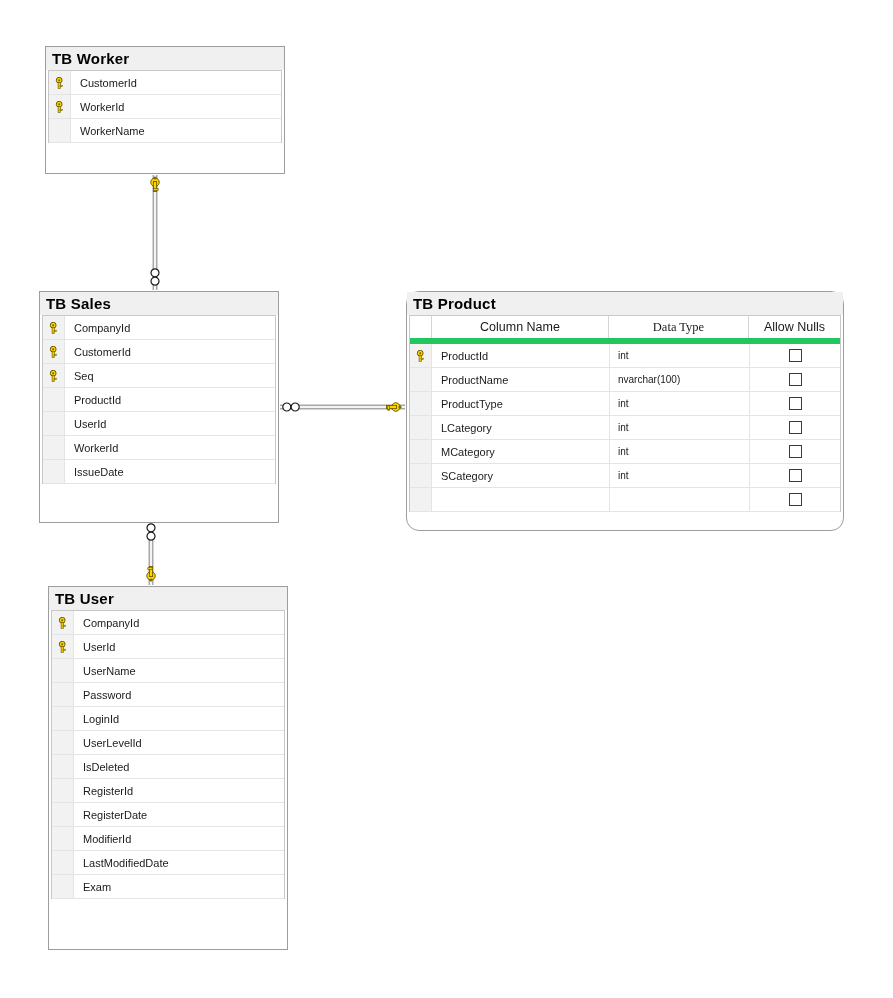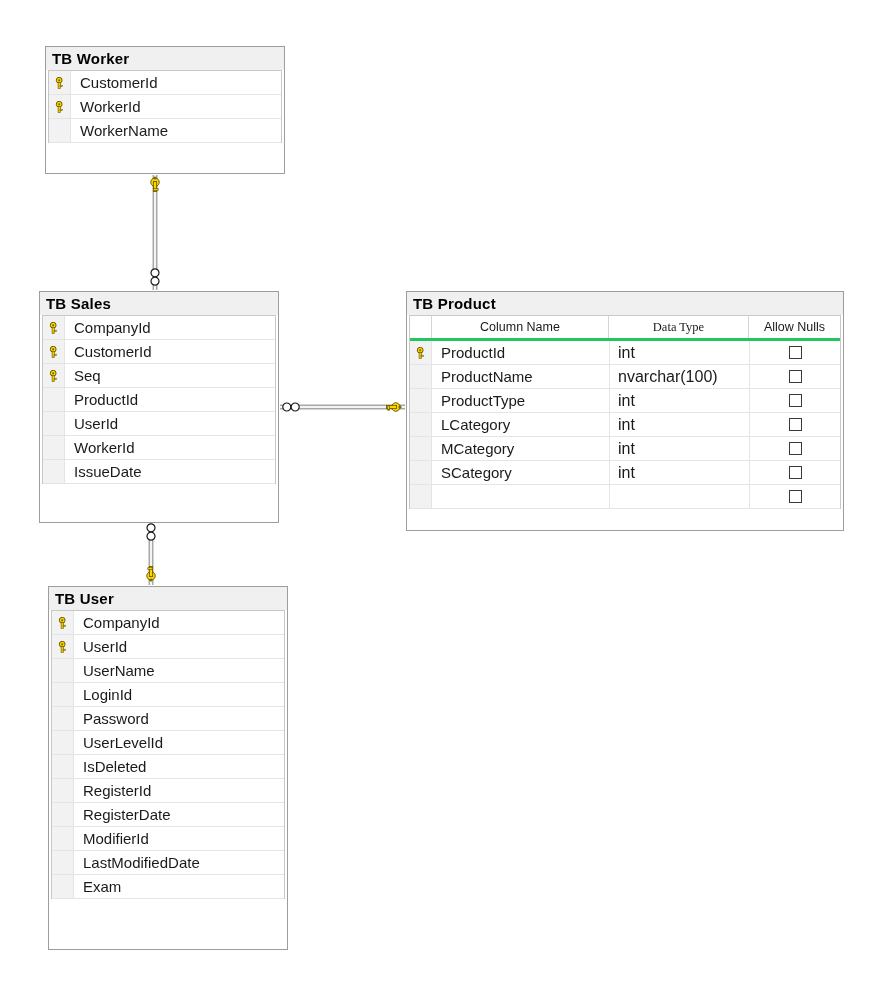--- a/index.html
+++ b/index.html
@@ -45,21 +45,21 @@
     border: 1px solid #c8c8c8;
     border-bottom: none;
     border-top: 1px solid #c8c8c8;
     margin: 0 2px 0 2px;
     box-sizing: border-box;
     background: #ffffff;
   }
   .grid-header {
     display: flex;
     height: 22px;
-    border-bottom: 3px solid #22c55e;
+    border-bottom: 6px solid #22c55e;
     background: #ffffff;
   }
   .grid-header .gh-cell {
     font-size: 12.5px;
     color: #1a1a1a;
     display: flex;
     align-items: center;
     justify-content: center;
     box-sizing: border-box;
     border-right: 1px solid #d5d5d5;
@@ -82,29 +82,29 @@
     display: flex;
     align-items: center;
     justify-content: center;
     box-sizing: border-box;
   }
   .cell-name {
     flex: 1;
     display: flex;
     align-items: center;
     padding-left: 9px;
-    font-size: 15px;
+    font-size: 11px;
     color: #1a1a1a;
     box-sizing: border-box;
   }
   .cell-type {
     display: flex;
     align-items: center;
     padding-left: 8px;
-    font-size: 16px;
+    font-size: 10px;
     color: #1a1a1a;
     box-sizing: border-box;
     border-left: 1px solid #e4e4e4;
   }
   .cell-null {
     display: flex;
     align-items: center;
     justify-content: center;
     box-sizing: border-box;
     border-left: 1px solid #e4e4e4;
@@ -270,21 +270,21 @@
             <div class="cell-key"></div>
             <div class="cell-name">WorkerId</div>
           </div>
           <div class="row">
             <div class="cell-key"></div>
             <div class="cell-name">IssueDate</div>
           </div>
         </div>
         <div class="filler"></div>
       </div>
-      <div class="entity" style="left: 406px; top: 291px; width: 438px; height: 240px;">
+      <div class="entity" style="left: 406px; top: 291px; width: 438px; height: 240px; border-radius: 13px;">
         <div class="entity-title">TB Product</div>
         <div class="entity-body">
           <div class="grid-header">
             <div class="gh-cell" style="width: 22px; min-width: 22px;"></div>
             <div class="gh-cell" style="width: auto; flex: 1 1 0%;">Column Name</div>
             <div class="gh-cell" style="width: 140px; font-family: Liberation Serif, serif;">Data Type</div>
             <div class="gh-cell" style="width: 91px;">Allow Nulls</div>
           </div>
           <div class="row">
             <div class="cell-key">
@@ -376,25 +376,25 @@
               </svg>
             </div>
             <div class="cell-name">UserId</div>
           </div>
           <div class="row">
             <div class="cell-key"></div>
             <div class="cell-name">UserName</div>
           </div>
           <div class="row">
             <div class="cell-key"></div>
+            <div class="cell-name">Password</div>
+          </div>
+          <div class="row">
+            <div class="cell-key"></div>
             <div class="cell-name">LoginId</div>
-          </div>
-          <div class="row">
-            <div class="cell-key"></div>
-            <div class="cell-name">Password</div>
           </div>
           <div class="row">
             <div class="cell-key"></div>
             <div class="cell-name">UserLevelId</div>
           </div>
           <div class="row">
             <div class="cell-key"></div>
             <div class="cell-name">IsDeleted</div>
           </div>
           <div class="row">

